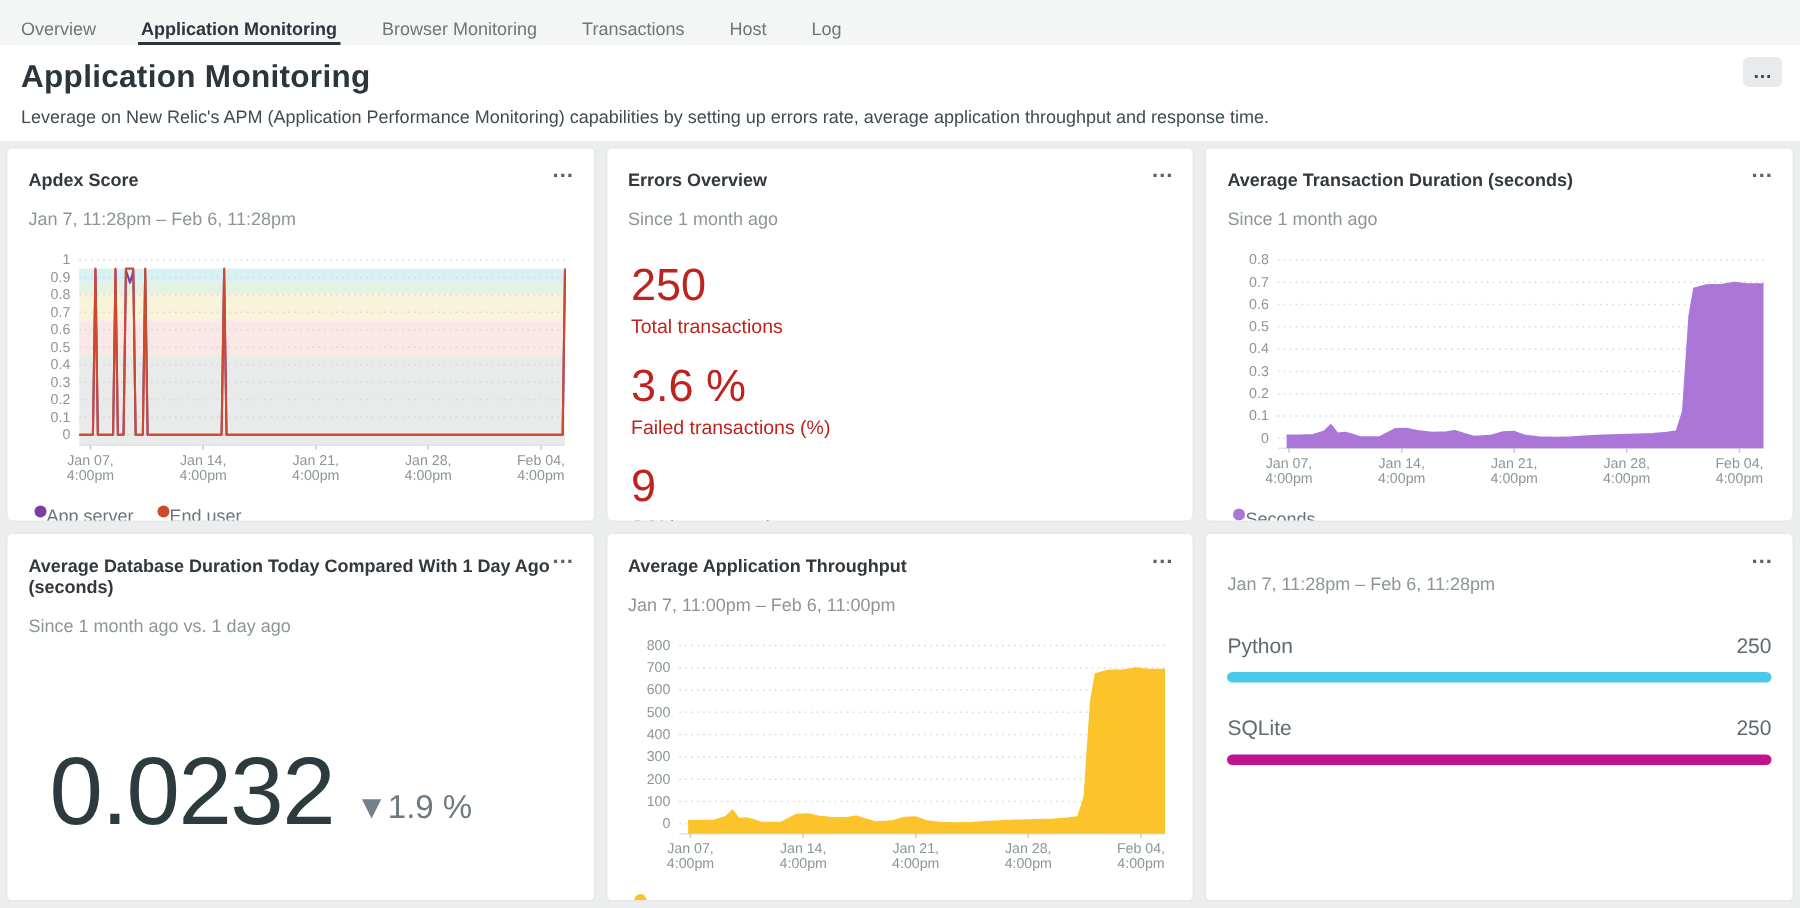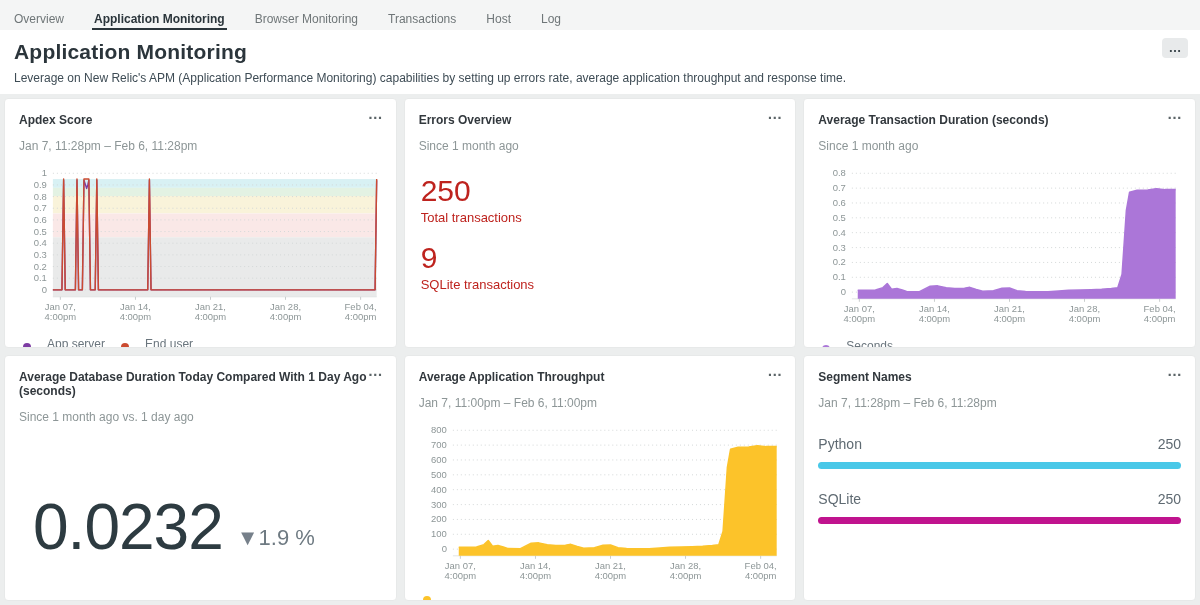--- a/index.html
+++ b/index.html
@@ -23,21 +23,21 @@
   
   .grid { padding:4px; display:grid; grid-template-columns:repeat(3,1fr); grid-template-rows:250px 246px; gap:7px; }
   .card { background:#ffffff; border:1px solid #e7e9e9; border-radius:4px; padding:14px; position:relative; overflow:hidden; }
   .card-title { font-size:12px; font-weight:700; color:#32383d; }
   .card-sub { font-size:12px; color:#8d9697; margin-top:12px; }
   .card-menu { position:absolute; right:12px; top:8px; background:none; border:none; color:#5b6467;
                font-weight:700; font-size:15px; letter-spacing:1px; line-height:14px; cursor:pointer; font-family:inherit; }
 
   .chart { display:block; width:100%; margin-top:14px; }
   .legend { display:flex; gap:16px; margin-top:8px; padding-left:4px; }
-  .legend-item { display:inline-flex; align-items:flex-end; gap:16px; font-size:12px; color:#6a757d; cursor:pointer; }
+  .legend-item { display:inline-flex; align-items:flex-start; gap:0; font-size:12px; color:#6a757d; cursor:pointer; }
   .legend-item .dot { width:8px; height:8px; border-radius:50%; display:inline-block; }
 
   
   .metrics { margin-top:22px; padding-left:2px; }
   .metric { margin-bottom:17px; }
   .metric-value { font-size:30px; color:#be231e; line-height:32px; }
   .metric-label { font-size:13px; color:#be231e; margin-top:3px; }
 
   
   .db-row { display:flex; align-items:center; margin-top:66px; padding-left:14px; }
@@ -138,20 +138,24 @@
   <section class="card">
     <h3 class="card-title">Errors Overview</h3>
     <div class="card-sub">Since 1 month ago</div>
     <button class="card-menu">…</button>
     <div class="metrics">
         <div class="metric">
           <div class="metric-value">250</div>
           <div class="metric-label">Total transactions</div>
         </div>
         <div class="metric">
+          <div class="metric-value">3.6 %</div>
+          <div class="metric-label">Failed transactions (%)</div>
+        </div>
+        <div class="metric">
           <div class="metric-value">9</div>
           <div class="metric-label">SQLite transactions</div>
         </div>
       </div>
   </section>
 
   <section class="card">
     <h3 class="card-title">Average Transaction Duration (seconds)</h3>
     <div class="card-sub">Since 1 month ago</div>
     <button class="card-menu">…</button>
@@ -257,21 +261,20 @@
         <path d="M39.9 123.5L48.0 123.5L57.7 123.2L65.2 120.8L69.5 116.6L73.8 122.3L79.2 121.7L84.6 123.2L88.9 124.7L101.8 124.8L112.6 119.3L120.1 119.0L128.7 120.8L137.3 121.7L147.0 121.4L152.4 120.5L158.8 122.6L165.3 124.4L176.1 123.8L184.7 121.4L192.2 121.1L199.7 123.8L208.3 124.7L220.2 125.0L230.9 124.8L241.7 124.1L251.4 123.5L263.2 123.2L274.0 122.9L284.7 122.5L294.4 121.7L300.9 120.8L305.2 107.4L309.5 43.3L312.7 25.1L320.3 23.1L331.0 22.7L339.6 21.4L348.2 22.4L359.0 22.4" fill="none" stroke="#fcc32a" stroke-width="1.5" stroke-linejoin="round"></path>
       </svg>
     <div class="legend">
         <span class="legend-item">
           <span class="dot" style="background: rgb(252, 195, 42);"></span>
         </span>
       </div>
   </section>
 
   <section class="card">
-    <h3 class="card-title">Segment Names</h3>
     <div class="card-sub">Jan 7, 11:28pm – Feb 6, 11:28pm</div>
     <button class="card-menu">…</button>
     <div class="segments">
         <div class="segment">
           <div class="segment-row">
             <span>Python</span>
             <span>250</span>
           </div>
           <div class="segment-bar" style="background: rgb(73, 200, 232);"></div>
         </div>

